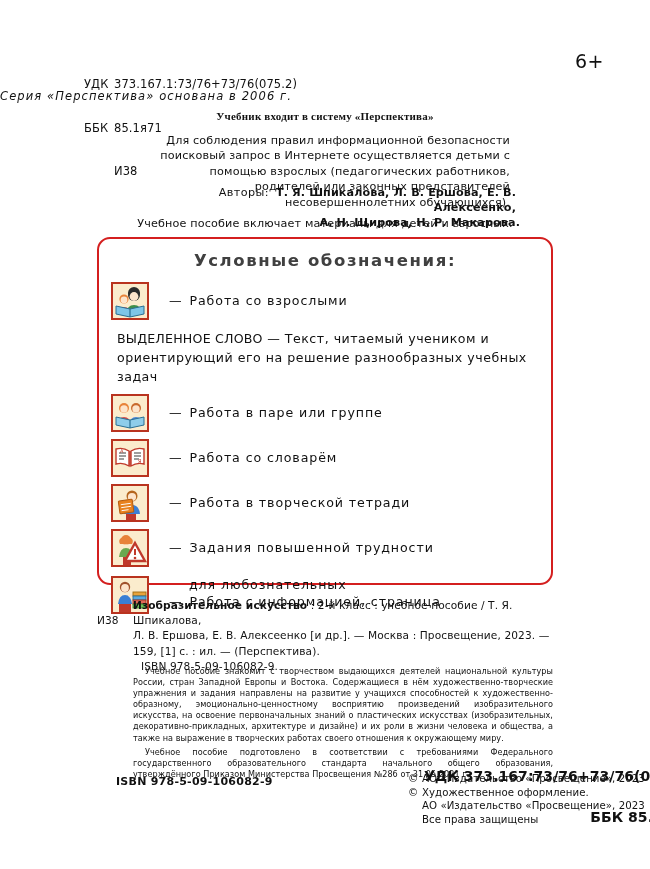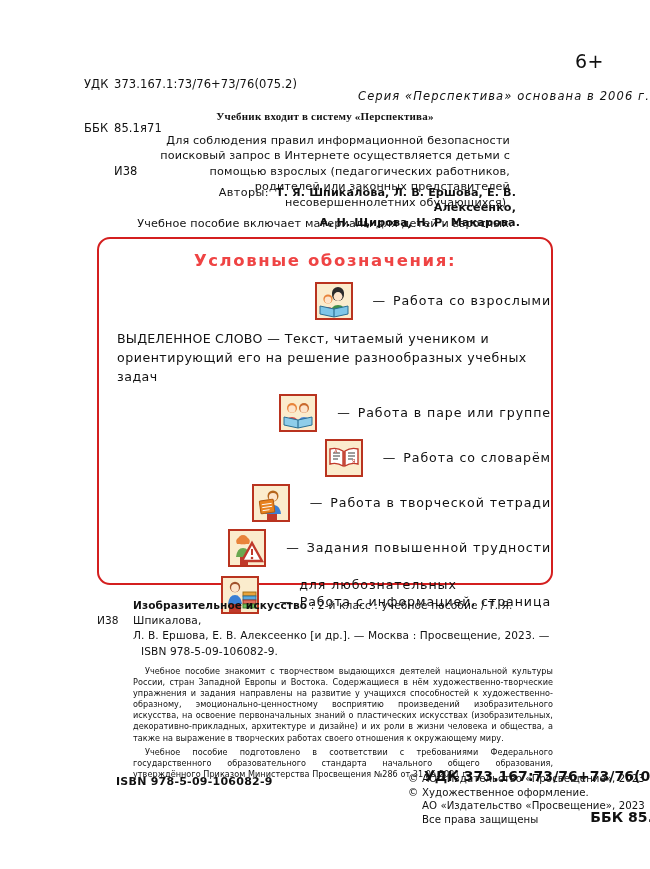--- a/index.html
+++ b/index.html
@@ -44,21 +44,21 @@
     right: 0;
     top: 2px;
     font-size: 19px;
     letter-spacing: 0.5px;
   }
 
   .series-line {
     position: absolute;
     left: 0; right: 0;
     top: 89px;
-    text-align: right;
+    text-align: left;
     font-style: italic;
     font-size: 11.5px;
     letter-spacing: 1.1px;
   }
 
   .system-line {
     position: absolute;
     left: 0; right: 0;
     top: 110px;
     text-align: center;
@@ -114,37 +114,36 @@
     top: 237px;
     width: 456px;
     height: 348px;
     border: 2.2px solid #d41f1f;
     border-radius: 13px;
     box-sizing: border-box;
     background: #ffffff;
   }
   .legend-title {
     text-align: center;
-    color: #ef4444;
+    color: #404040;
     font-weight: bold;
     font-size: 16.5px;
     letter-spacing: 1.6px;
     margin-top: 12px;
   }
 
   .legend-rows {
     position: relative;
     margin-top: 8px;
   }
   .legend-row {
     display: flex;
     align-items: center;
     height: 45px;
     padding-left: 8px;
-    justify-content: flex-end;
   }
   .legend-row .icon-slot {
     width: 46px;
     flex: 0 0 46px;
     display: flex;
     justify-content: center;
     align-items: center;
   }
   .legend-row .legend-text {
     margin-left: 16px;
@@ -406,20 +405,21 @@
       </div>
 
     </div>
   </div>
 
   <div class="biblio">
     <div class="sig">И38</div>
     <div class="body">
       <div><span class="title-strong">Изобразительное искусство</span><span> : 2-й класс : учебное пособие / Т. Я. Шпикалова,</span></div>
       <div>Л. В. Ершова, Е. В. Алексеенко [и др.]. — Москва : Просвещение, 2023. —</div>
+      <div>159, [1] с. : ил. — (Перспектива).</div>
       <div class="isbn-line">ISBN 978-5-09-106082-9.</div>
     </div>
   </div>
 
   <div class="annotation">
     <p>Учебное пособие знакомит с творчеством выдающихся деятелей национальной культуры России, стран Западной Европы и Востока. Содержащиеся в нём художественно-творческие упражнения и задания направлены на развитие у учащихся способностей к художественно-образному, эмоционально-ценностному восприятию произведений изобразительного искусства, на освоение первоначальных знаний о пластических искусствах (изобразительных, декоративно-прикладных, архитектуре и дизайне) и их роли в жизни человека и общества, а также на выражение в творческих работах своего отношения к окружающему миру.</p>
     <p>Учебное пособие подготовлено в соответствии с требованиями Федерального государственного образовательного стандарта начального общего образования, утверждённого Приказом Министерства Просвещения №286 от 31.05.2021 г.</p>
   </div>
 
   <div class="footer-codes">

